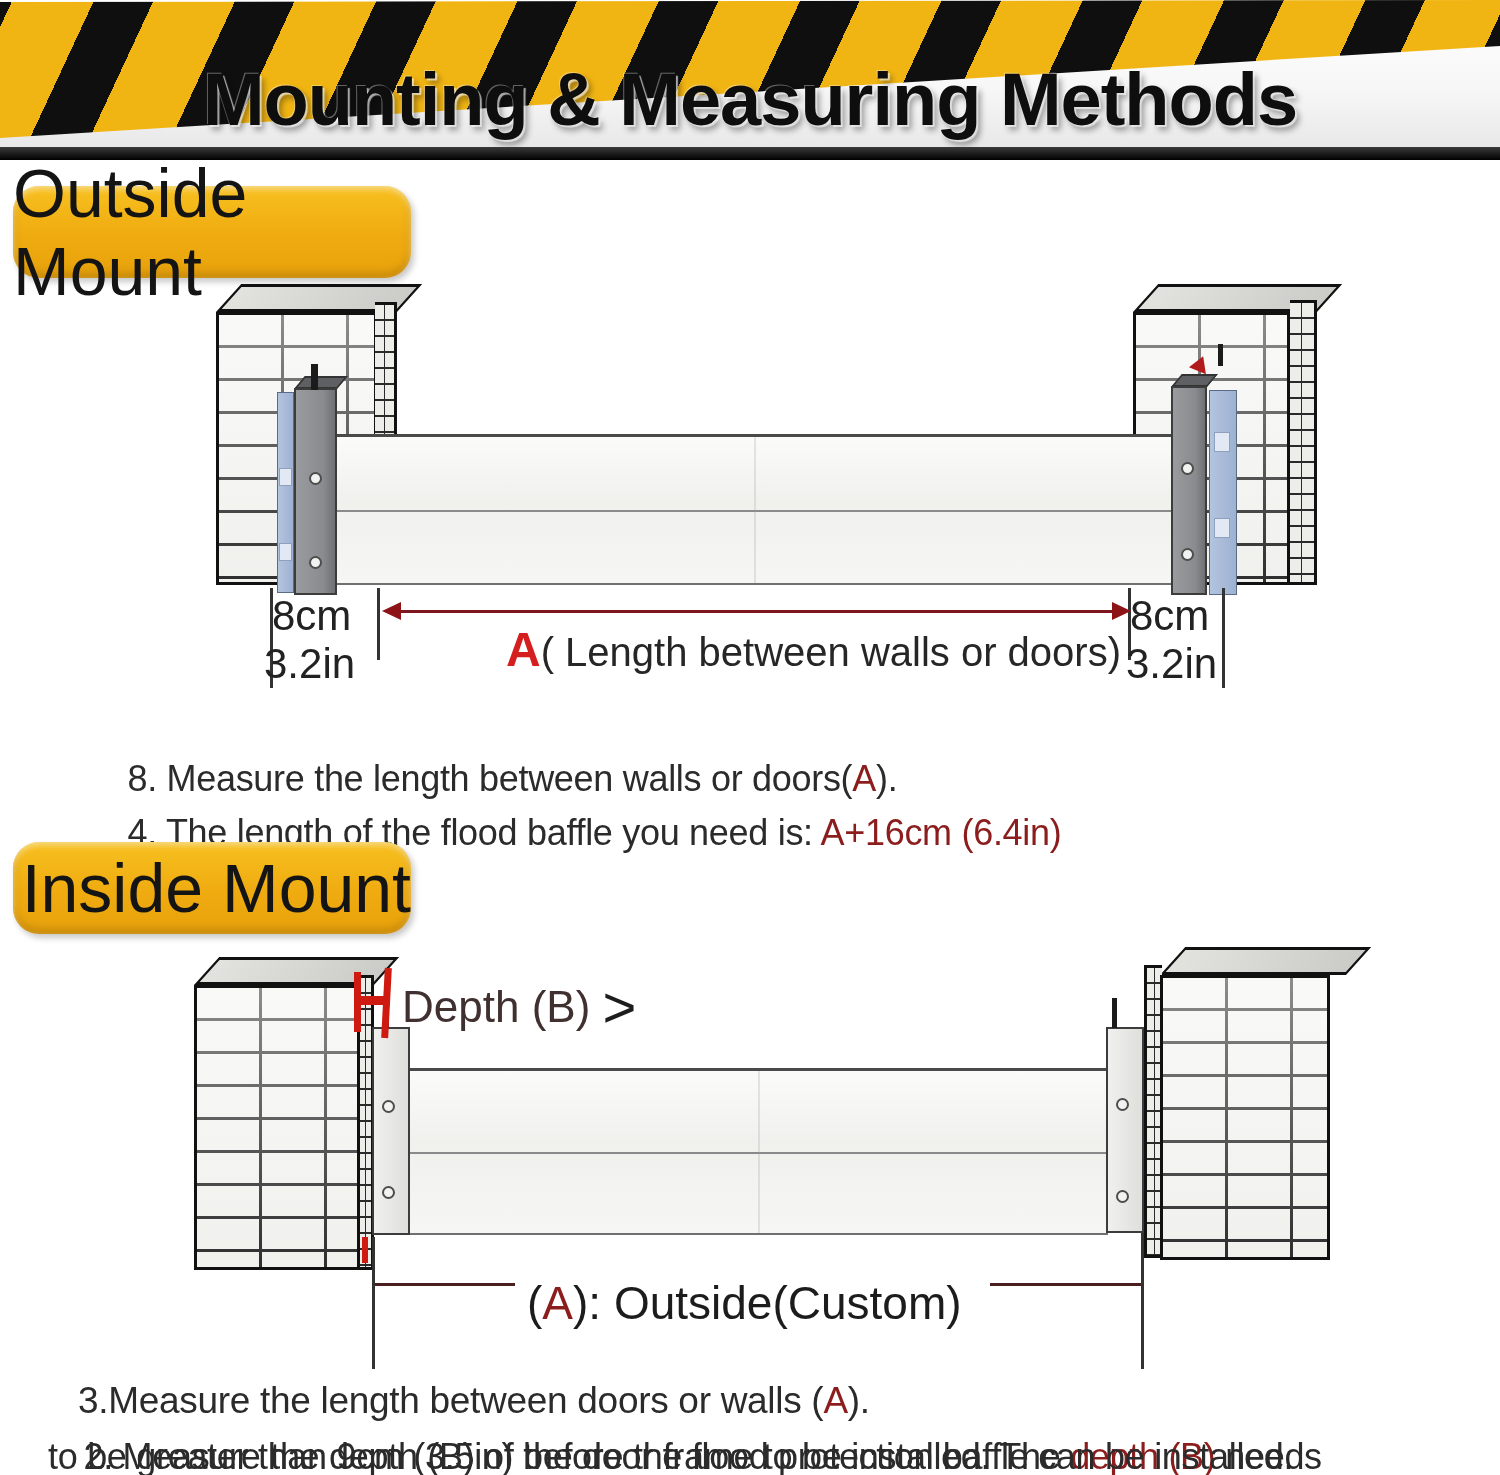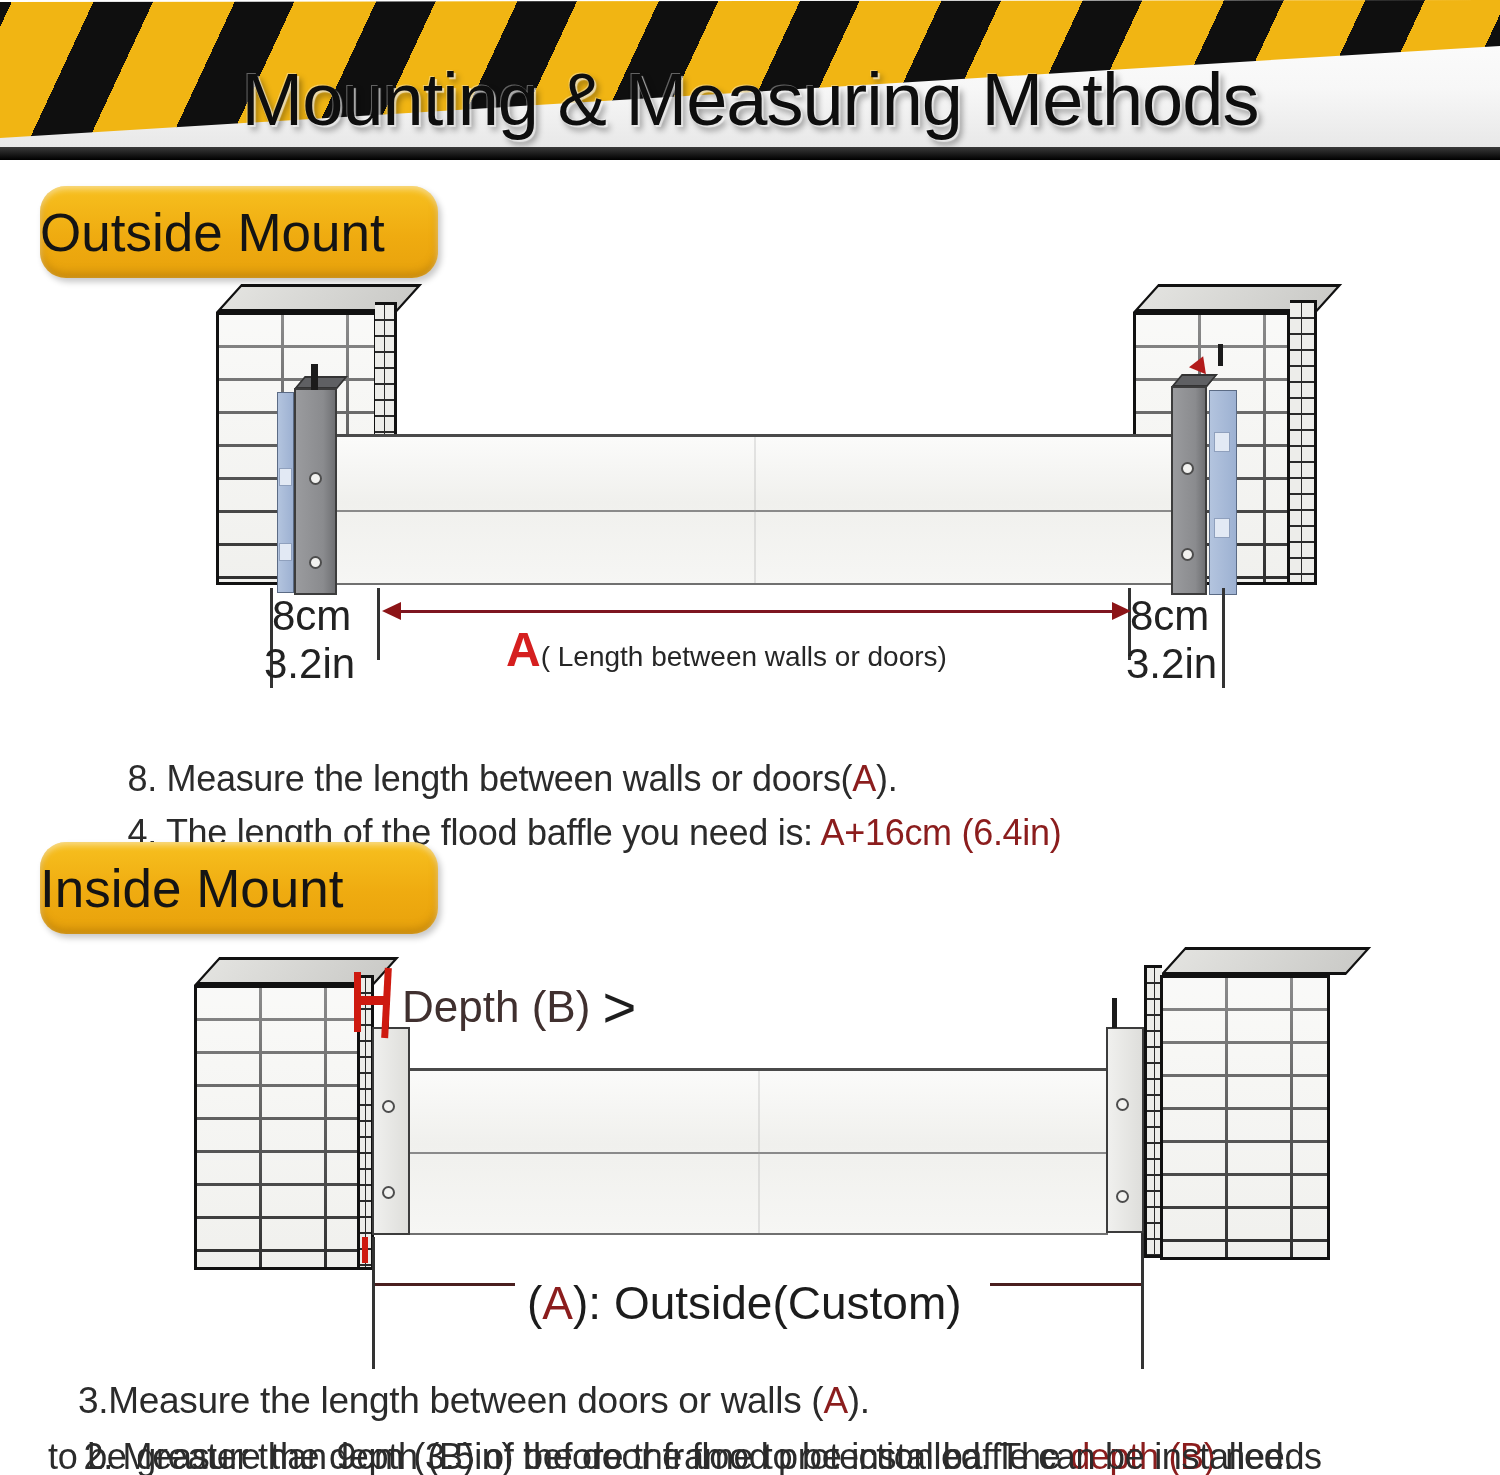--- a/index.html
+++ b/index.html
@@ -8,29 +8,29 @@
     font-family:"Liberation Sans", sans-serif;
   }
   .abs{position:absolute;box-sizing:border-box;}
 
   
   .title-band{left:0;top:0;width:1500px;height:147px;background:linear-gradient(180deg,#ffffff 0%,#f7f7f7 60%,#e8e8e8 100%);z-index:1;}
   .hazard{left:0;top:0;width:1500px;height:142px;z-index:4;
     background:repeating-linear-gradient(295deg,#0f0f0f 0 54px,#f1b513 54px 128px);
     clip-path:polygon(0 2px,1500px 0,1500px 46px,0 138px);}
   .page-title{left:0;top:52px;width:1500px;height:95px;z-index:5;display:flex;align-items:center;justify-content:center;
-    font-size:74px;font-weight:400;letter-spacing:-1px;color:#0e0e0e;
+    font-size:74px;font-weight:700;letter-spacing:-1px;color:#0e0e0e;
     text-shadow:2px 2px 1px rgba(255,255,255,.65), -1px -1px 0 rgba(255,255,255,.35), 4px 5px 6px rgba(0,0,0,.38);}
   .title-divider{left:0;top:147px;width:1500px;height:13px;background:linear-gradient(180deg,#3a3a3a,#000000);z-index:5;}
 
   
-  .badge{left:40px;width:398px;height:92px;border-radius:26px;z-index:6;
+  .badge{left:13px;width:398px;height:92px;border-radius:26px;z-index:6;
     background:linear-gradient(180deg,#f7c01f 0%,#efab10 55%,#e8a20c 100%);
     box-shadow:inset 0 3px 6px rgba(255,255,255,.5), inset 0 -5px 9px rgba(135,85,0,.35), 3px 4px 6px rgba(0,0,0,.22);
-    display:flex;align-items:center;justify-content:flex-start;font-size:53px;font-weight:400;color:#141414;}
+    display:flex;align-items:center;justify-content:flex-end;font-size:68px;font-weight:400;color:#141414;}
 
   
   .brick-front{
     background-color:#f5f5f2;
     background-image:
       linear-gradient(180deg, rgba(255,255,255,.45) 0%, rgba(0,0,0,.02) 100%),
       repeating-linear-gradient(to bottom, transparent 0 30px, #2f2f2f 30px 33px),
       repeating-linear-gradient(to right, transparent 0 62px, #2f2f2f 62px 65px);
     border:3px solid #111;z-index:2;}
   .brick-side{
@@ -62,21 +62,21 @@
   .mline2{height:3px;background:#4a1f1f;z-index:5;}
   .ah{width:0;height:0;z-index:6;}
   .ah-left{border-top:9px solid transparent;border-bottom:9px solid transparent;border-right:19px solid #8c1417;}
   .ah-right{border-top:9px solid transparent;border-bottom:9px solid transparent;border-left:19px solid #8c1417;}
   .mini-arrow{border-left:9px solid transparent;border-right:9px solid transparent;border-top:16px solid #b21b1b;transform:rotate(-38deg);z-index:7;}
 
   
   .dim{font-size:42px;color:#222;text-align:left;z-index:6;}
   .span-label{display:flex;align-items:baseline;z-index:6;white-space:pre;}
   .big-a{font-size:48px;font-weight:800;color:#d51f1f;}
-  .span-rest{font-size:28px;color:#262626;}
+  .span-rest{font-size:40px;color:#262626;}
   .step{font-size:36px;color:#2b2b2b;letter-spacing:-.3px;white-space:pre;z-index:6;}
   .maroon{color:#8b1d1d;}
   .depth-label{display:flex;align-items:center;white-space:pre;z-index:6;}
   .depth-dark{font-size:44px;color:#40302f;}
   .depth-gt{font-size:58px;color:#1d1d1d;font-weight:400;line-height:44px;}
   .depth-red{font-size:46px;color:#7c1d1d;}
   .len-label{display:flex;align-items:baseline;white-space:pre;font-size:46px;color:#1c1c1c;z-index:6;}
 </style>
 </head>
 <body>

